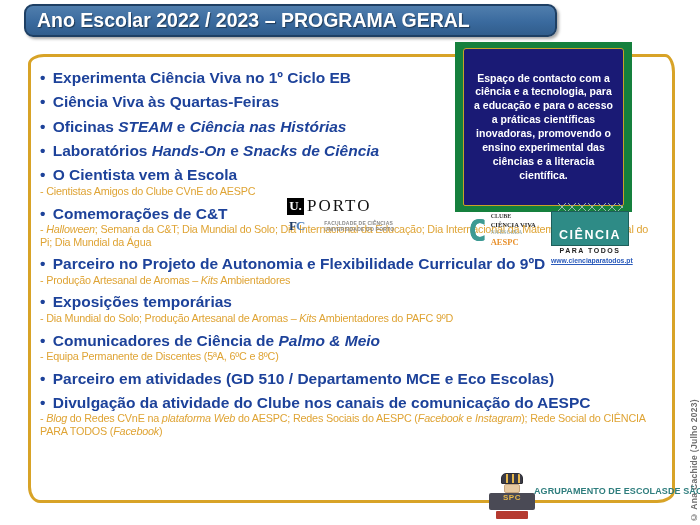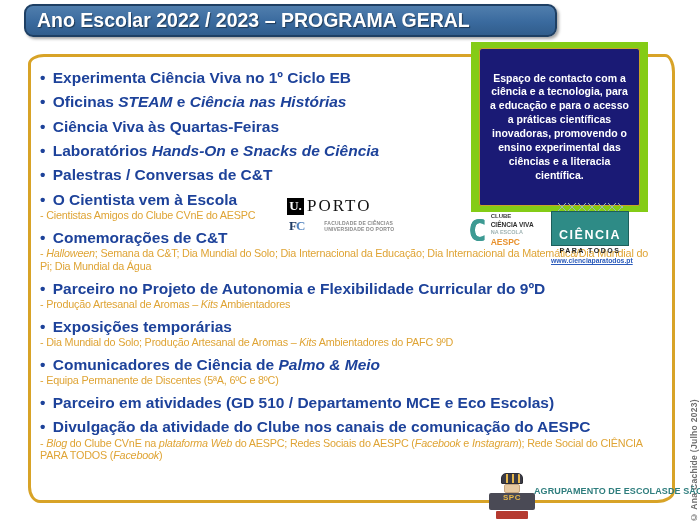--- a/index.html
+++ b/index.html
@@ -35,22 +35,22 @@
   }
   .item-title em{font-style:italic;}
   .bullet{margin-right:3px;}
   .item-sub{
     color:#dfa435;font-size:10.8px;line-height:1.18;margin-top:1px;
     letter-spacing:-0.2px;max-width:630px;
   }
   .item-sub em{}
   
   .info-frame{
-    position:absolute;left:471px;top:42px;width:177px;height:170px;
-    background:#84cc16;box-sizing:border-box;padding:6px 8px;z-index:2;
+    position:absolute;left:455px;top:42px;width:177px;height:170px;
+    background:#15803d;box-sizing:border-box;padding:6px 8px;z-index:2;
   }
   .info-inner{
     width:100%;height:100%;background:#1a1a75;border:1.5px solid #c9a227;
     box-sizing:border-box;display:flex;align-items:center;justify-content:center;
     padding:6px 7px;border-radius:3px 3px 2px 2px;
   }
   .info-text{
     color:#ffffff;font-weight:bold;font-size:10.5px;line-height:1.32;
     text-align:center;
   }
@@ -76,21 +76,21 @@
   .uporto-small span{
     font-size:5px;color:#8a8a8a;font-weight:bold;letter-spacing:0.2px;line-height:1.3;
   }
   
   .clube{position:absolute;left:468px;top:213px;display:flex;gap:4px;z-index:2;}
   .clube-c{
     color:#3d9a93;font-weight:bold;font-size:31px;line-height:34px;
     font-family:"DejaVu Sans Mono",monospace;
     text-shadow:0 0 0 #3d9a93;
   }
-  .clube-lines{display:flex;flex-direction:column;justify-content:center;}
+  .clube-lines{display:flex;flex-direction:column;justify-content:center;font-family:Liberation Serif, serif;}
   .clube-l1{font-size:6px;font-weight:bold;color:#3a3a3a;line-height:1.25;}
   .clube-l2{font-size:6.5px;font-weight:bold;color:#2b2b2b;line-height:1.25;}
   .clube-l3{font-size:5.5px;font-weight:bold;color:#9fb3b3;line-height:1.3;}
   .clube-l4{font-size:8.5px;font-weight:bold;color:#e8912d;line-height:1.25;margin-top:1px;}
   
   .cpt{position:absolute;left:551px;top:203px;width:78px;z-index:2;text-align:center;}
   .cpt-mountain{
     height:8px;margin:0 6px;
     background:linear-gradient(135deg,transparent 45%,#9ab8b5 45%,#9ab8b5 55%,transparent 55%),
                linear-gradient(45deg,transparent 45%,#9ab8b5 45%,#9ab8b5 55%,transparent 55%);
@@ -141,38 +141,34 @@
   <span class="title-text">Ano Escolar 2022 / 2023 – PROGRAMA GERAL</span>
 </div>
 
 <div class="content-box">
   <div class="item">
     <div class="item-title"><span class="bullet">• </span><span class="item-title-runs"><span>Experimenta Ciência Viva no 1º Ciclo EB</span></span></div>
 
   </div>
 
   <div class="item">
+    <div class="item-title"><span class="bullet">• </span><span class="item-title-runs"><span>Ciência Viva às Quartas-Feiras</span></span></div>
+
+  </div>
+
+  <div class="item">
     <div class="item-title"><span class="bullet">• </span><span class="item-title-runs"><span>Oficinas </span><em>STEAM</em><span> e </span><em>Ciência nas Histórias</em></span></div>
 
   </div>
 
   <div class="item">
-    <div class="item-title"><span class="bullet">• </span><span class="item-title-runs"><span>Ciência Viva às Quartas-Feiras</span></span></div>
-
-  </div>
-
-  <div class="item">
     <div class="item-title"><span class="bullet">• </span><span class="item-title-runs"><span>Laboratórios </span><em>Hands-On</em><span> e </span><em>Snacks de Ciência</em></span></div>
 
   </div>
 
-  <div class="item">
-    <div class="item-title"><span class="bullet">• </span><span class="item-title-runs"><span>Palestras / Conversas de C&amp;T</span></span></div>
-
-  </div>
 
   <div class="item">
     <div class="item-title"><span class="bullet">• </span><span class="item-title-runs"><span>O Cientista vem à Escola</span></span></div>
     <div class="item-sub"><span>- Cientistas Amigos do Clube CVnE do AESPC</span></div>
   </div>
 
   <div class="item">
     <div class="item-title"><span class="bullet">• </span><span class="item-title-runs"><span>Comemorações de C&amp;T</span></span></div>
     <div class="item-sub"><span>- </span><em>Halloween</em><span>; Semana da C&amp;T; Dia Mundial do Solo; Dia Internacional da Educação; Dia Internacional da Matemática/Dia Mundial do Pi; Dia Mundial da Água</span></div>
   </div>
@@ -192,21 +188,21 @@
     <div class="item-sub"><span>- Equipa Permanente de Discentes (5ªA, 6ºC e 8ºC)</span></div>
   </div>
 
   <div class="item">
     <div class="item-title"><span class="bullet">• </span><span class="item-title-runs"><span>Parceiro em atividades (GD 510 / Departamento MCE e Eco Escolas)</span></span></div>
 
   </div>
 
   <div class="item">
     <div class="item-title"><span class="bullet">• </span><span class="item-title-runs"><span>Divulgação da atividade do Clube nos canais de comunicação do AESPC</span></span></div>
-    <div class="item-sub"><span>- </span><em>Blog</em><span> do Clube CVnE na </span><em>plataforma Web</em><span> do AESPC; Redes Sociais do AESPC (</span><em>Facebook</em><span> e </span><em>Instagram</em><span>); Rede Social do CIÊNCIA PARA TODOS (</span><em>Facebook</em><span>)</span></div>
+    <div class="item-sub"><span>- </span><em>Blog</em><span> do Redes CVnE na </span><em>plataforma Web</em><span> do AESPC; Redes Sociais do AESPC (</span><em>Facebook</em><span> e </span><em>Instagram</em><span>); Rede Social do CIÊNCIA PARA TODOS (</span><em>Facebook</em><span>)</span></div>
   </div>
 </div>
 
 <div class="info-frame">
   <div class="info-inner">
     <div class="info-text">Espaço de contacto com a ciência e a tecnologia, para a educação e para o acesso a práticas científicas inovadoras, promovendo o ensino experimental das ciências e a literacia científica.</div>
   </div>
 </div>
 
 <div class="uporto">

